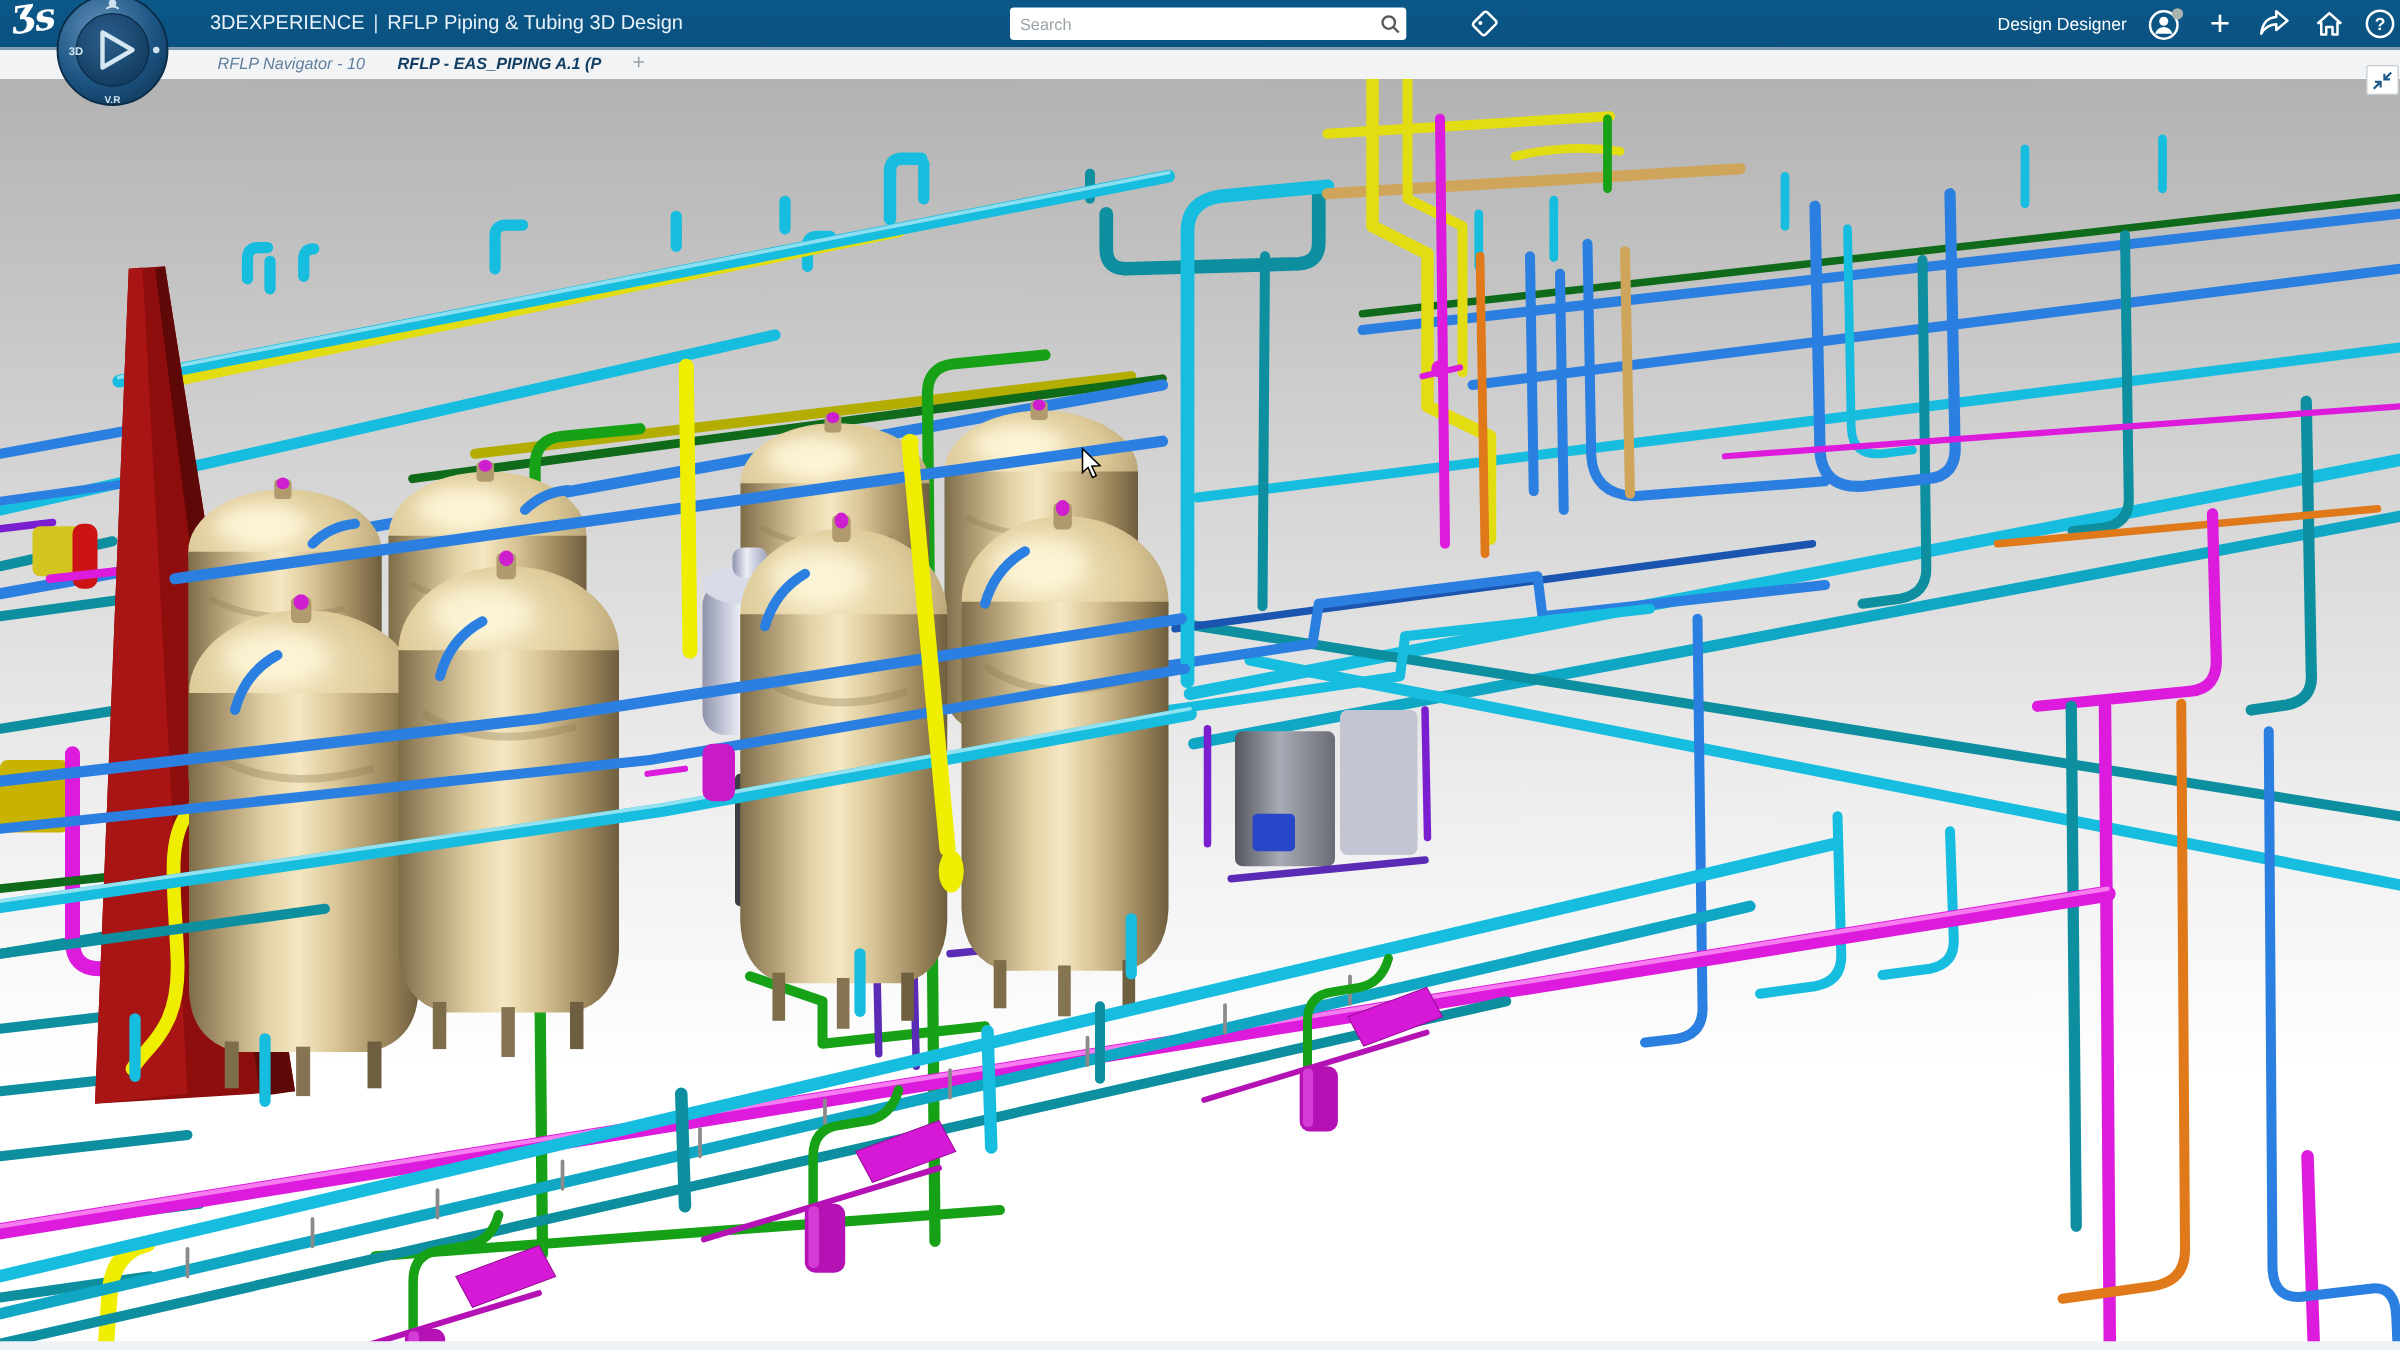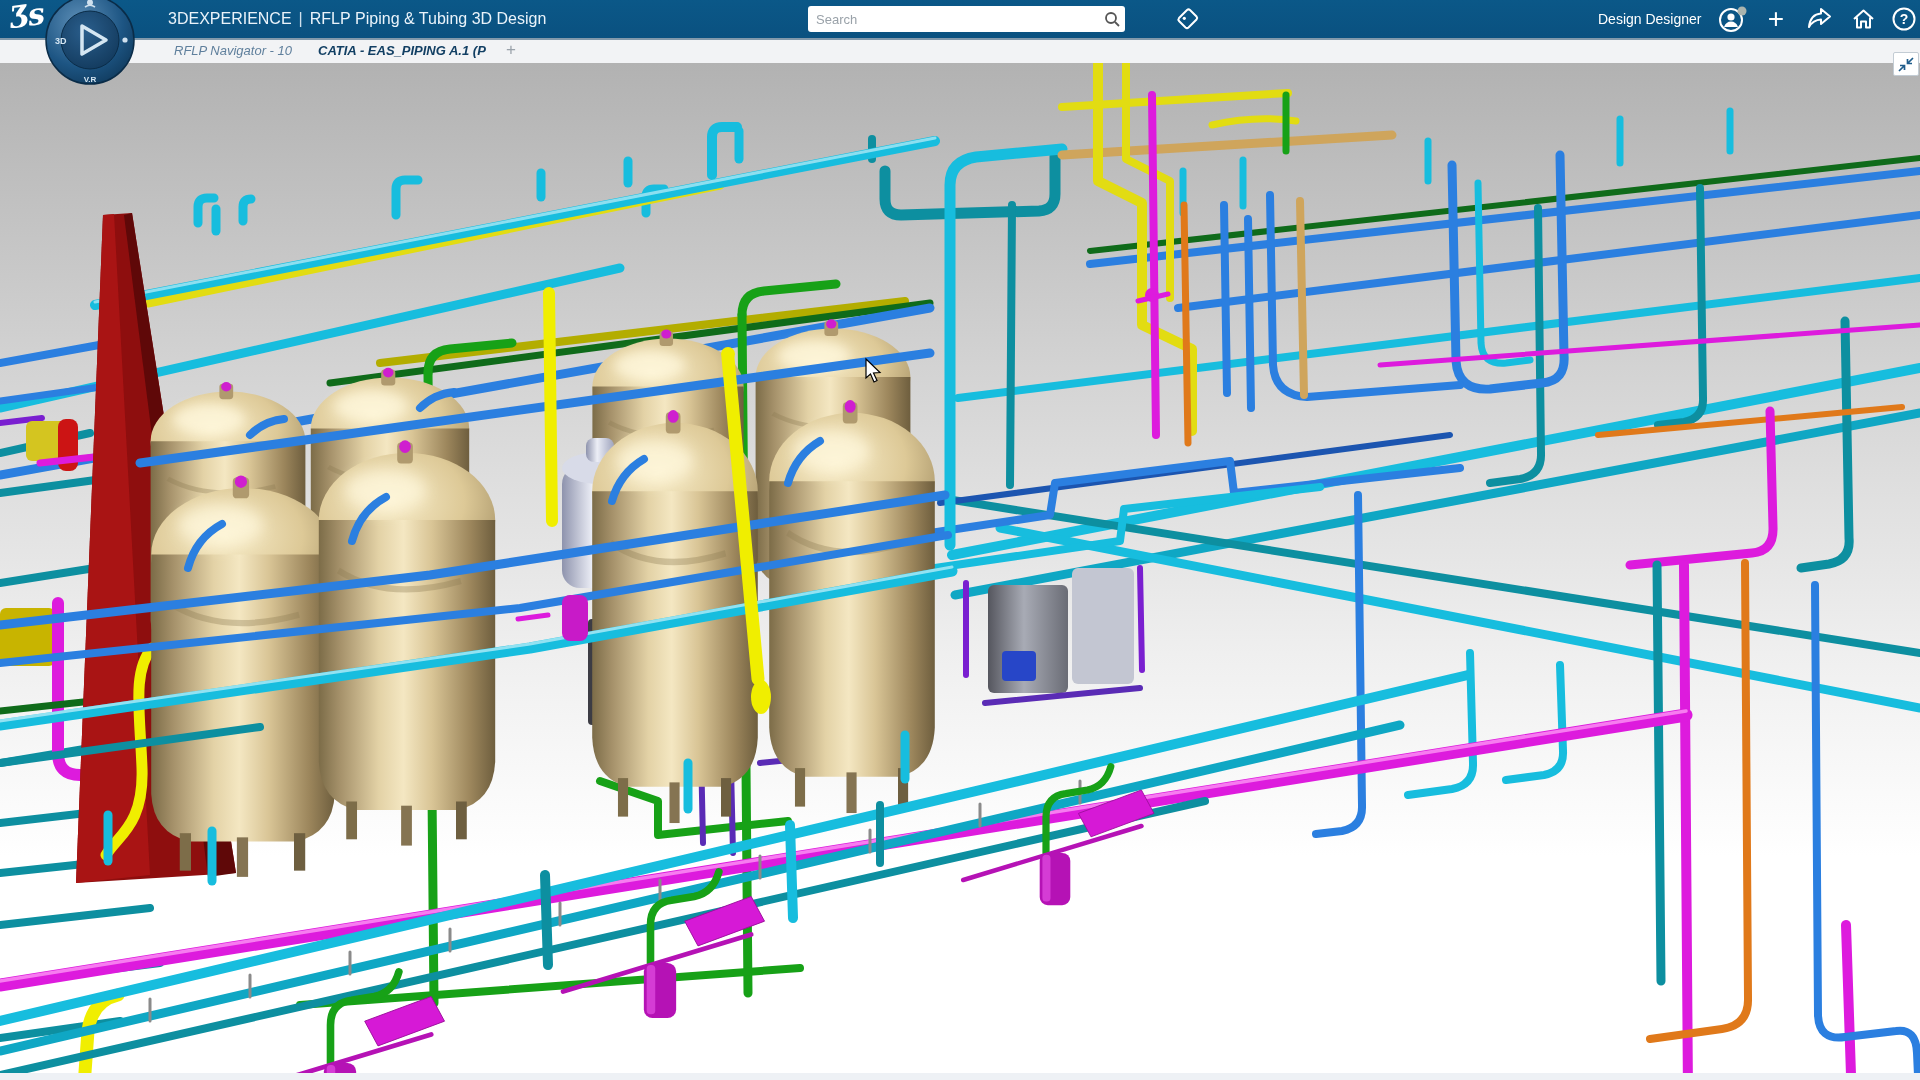--- a/index.html
+++ b/index.html
@@ -101,21 +101,21 @@
   <div class="tbicon" style="left:1888px;width:32px;">
     <svg width="26" height="26" viewBox="0 0 26 26">
         <circle cx="13" cy="13" r="10.5" fill="none" stroke="#fff" stroke-width="2"></circle>
         <text x="13" y="18" text-anchor="middle" font-size="14" font-weight="bold" fill="#fff">?</text>
       </svg>
   </div>
 </div>
 
 <div class="tabstrip">
   <div class="tab inactive" style="left:174px;">RFLP Navigator - 10</div>
-  <div class="tab active" style="left:318px;">CATIA - EAS_PIPING A.1 (P</div>
+  <div class="tab active" style="left:318px;">RFLP - EAS_PIPING A.1 (P</div>
   <div class="tab tab-add" style="left:506px;">+</div>
 </div>
 
 <div class="compass">
   <svg width="92" height="92" viewBox="0 0 92 92">
     <defs>
       <radialGradient id="cmpO" cx="0.38" cy="0.3" r="0.9">
         <stop offset="0" stop-color="#5d8fb8"></stop>
           <stop offset="0.55" stop-color="#1d5583"></stop>
           <stop offset="1" stop-color="#0a2e4c"></stop>

